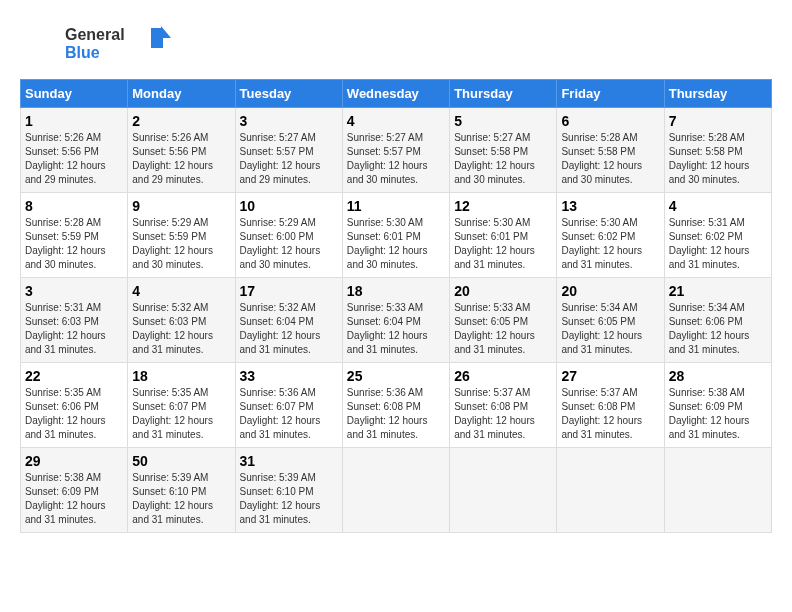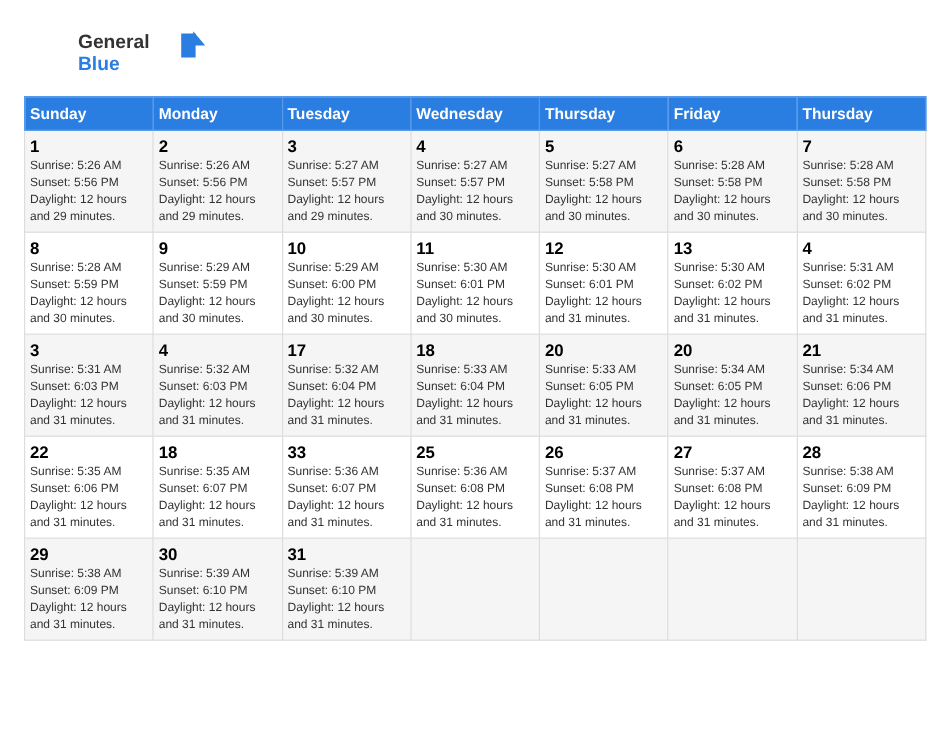--- a/index.html
+++ b/index.html
@@ -315,21 +315,21 @@
       </tr>
       <tr>
         <td>
           <span class="day-num">29</span>
           <div class="day-info" style="white-space: pre-line;">Sunrise: 5:38 AM
 Sunset: 6:09 PM
 Daylight: 12 hours
 and 31 minutes.</div>
         </td>
         <td>
-          <span class="day-num">30</span>
+          <span class="day-num">50</span>
           <div class="day-info" style="white-space: pre-line;">Sunrise: 5:39 AM
 Sunset: 6:10 PM
 Daylight: 12 hours
 and 31 minutes.</div>
         </td>
         <td>
           <span class="day-num">31</span>
           <div class="day-info" style="white-space: pre-line;">Sunrise: 5:39 AM
 Sunset: 6:10 PM
 Daylight: 12 hours

